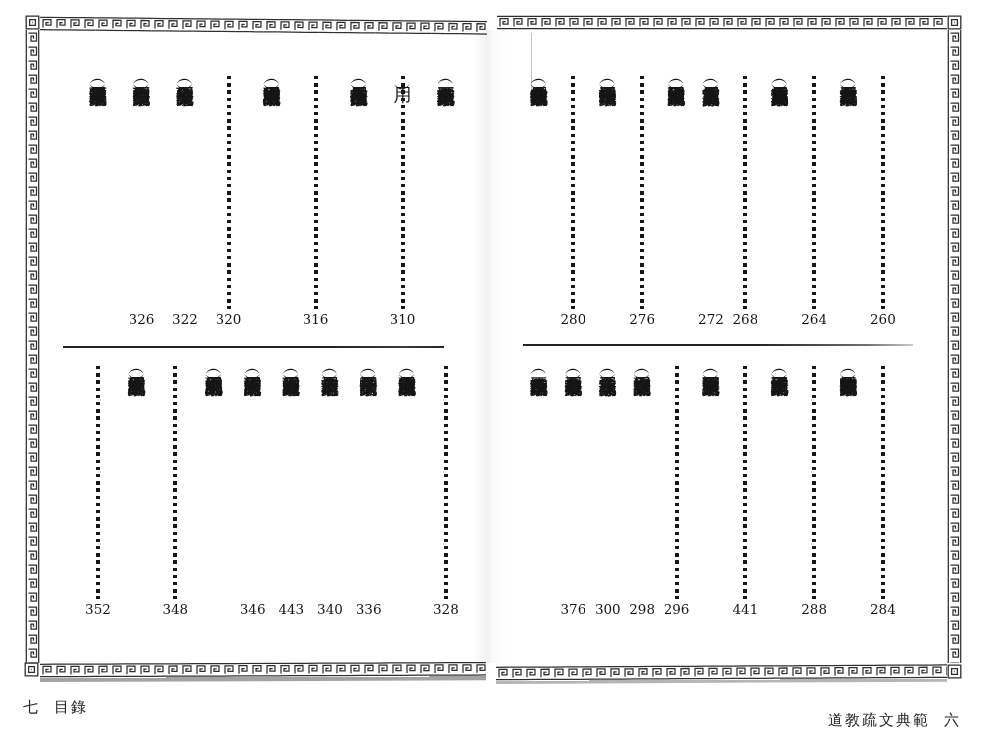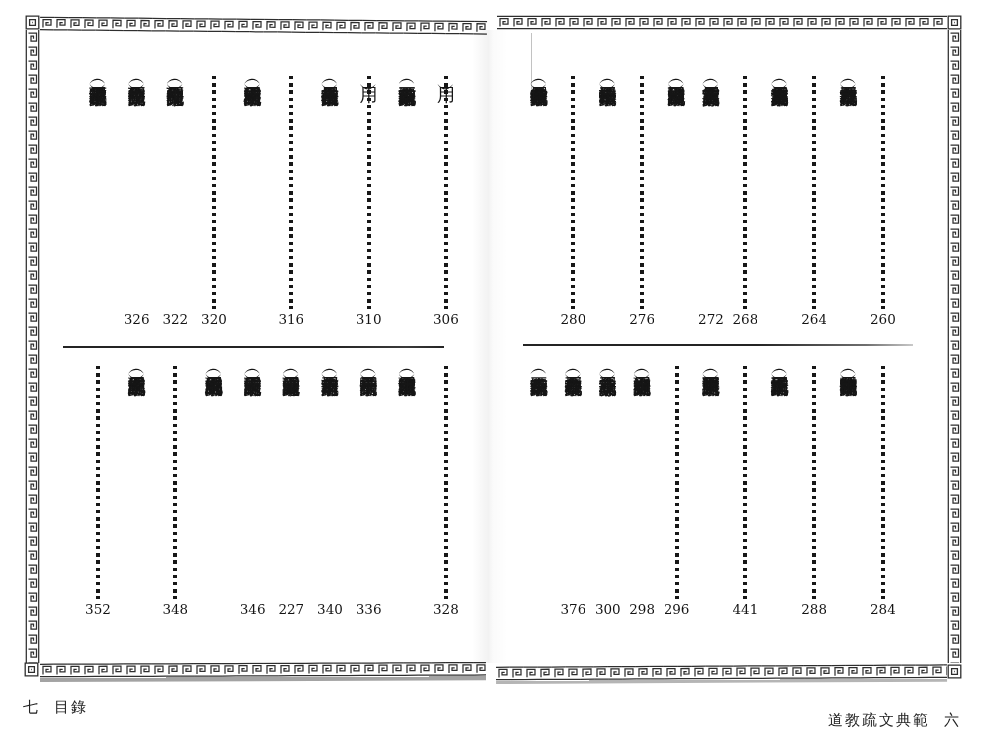--- a/index.html
+++ b/index.html
@@ -845,25 +845,20 @@
         <span class="vtext">五谷先帝千秋疏文（廟宇用）</span>
         <div class="spacer"></div>
         <div class="pagenum">376</div>
       </div>
       <div class="col">
         <span class="vtext">南鯤身李大王爺千秋疏文（廟宇</span>
       </div>
     </div>
   <div class="register" id="reg-l-top">
       <div class="col">
-        <span class="vtext">用）</span>
-        <div class="leader"></div>
-        <div class="pagenum">306</div>
-      </div>
-      <div class="col">
         <span class="vtext">南鯤身范五王爺千秋疏文（廟宇</span>
       </div>
       <div class="col">
         <span class="vtext">用）</span>
         <div class="leader"></div>
         <div class="pagenum">310</div>
       </div>
       <div class="col">
         <span class="vtext">南極長生帝君千秋疏文（廟宇用）</span>
       </div>
@@ -906,21 +901,21 @@
         <div class="pagenum">336</div>
       </div>
       <div class="col">
         <span class="vtext">蕭府王爺千秋疏文（廟宇用）</span>
         <div class="spacer"></div>
         <div class="pagenum">340</div>
       </div>
       <div class="col">
         <span class="vtext">張府天師聖誕疏文（家宅用）</span>
         <div class="spacer"></div>
-        <div class="pagenum">227</div>
+        <div class="pagenum">443</div>
       </div>
       <div class="col">
         <span class="vtext">張府天師聖誕疏文（廟宇用）</span>
         <div class="spacer"></div>
         <div class="pagenum">346</div>
       </div>
       <div class="col">
         <span class="vtext">九天馬恩師聖誕疏文（廟宇用）</span>
       </div>
       <div class="col">

